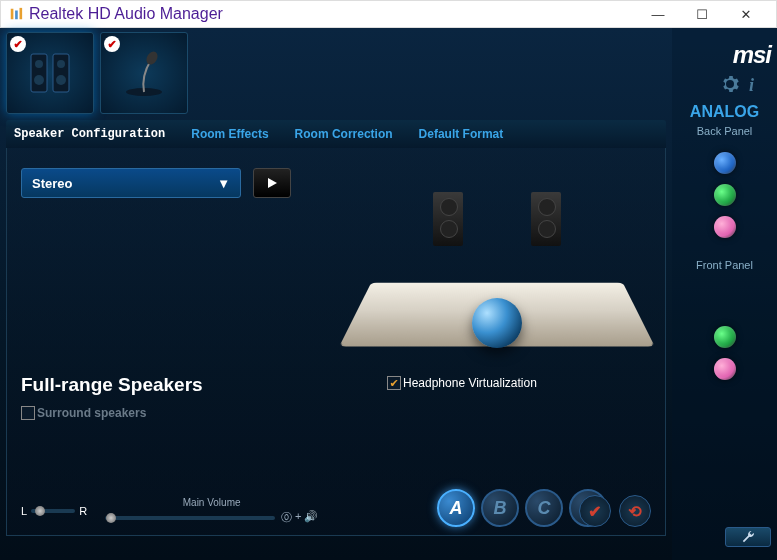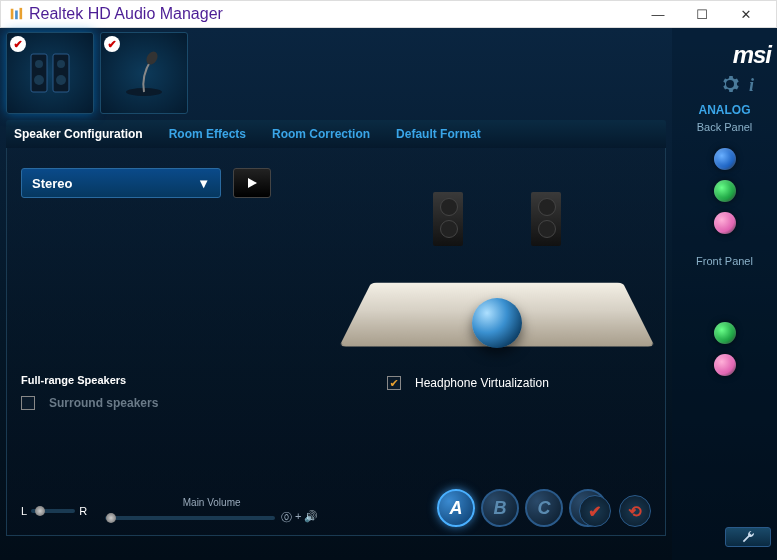--- a/index.html
+++ b/index.html
@@ -16,41 +16,41 @@
   .side { width: 105px; background: rgba(0,20,40,0.3); padding: 13px 6px; display: flex; flex-direction: column; align-items: center; }
   
   .device-row { display: flex; gap: 6px; margin-bottom: 6px; }
   .device-tile { width: 88px; height: 82px; border: 1px solid #1a4a6a; background: radial-gradient(ellipse at center, #0d3a5a 0%, #041a2e 100%); border-radius: 3px; position: relative; display:flex; align-items:center; justify-content:center;}
   .device-tile.active { box-shadow: 0 0 12px rgba(0,130,220,0.6); }
   .check-tl { position: absolute; top: 3px; left: 3px; width: 16px; height: 16px; border-radius: 50%; background: #fff; display:flex; align-items:center; justify-content:center;}
   .check-tl::after{content:"✔"; color:#c00; font-size:11px; font-weight:bold;}
 
   .tabs { display: flex; height: 28px; background: linear-gradient(to bottom,#0a2a42,#05192c); border-radius: 3px 3px 0 0; align-items: center; padding: 0 8px; gap: 26px; margin-top:2px;}
   .tab { font-size: 12px; color: #3aa5e8; cursor: pointer; font-weight: bold;}
-  .tab.active { color: #fff; }
+  .tab.active { color: #fff; font-family: Liberation Mono, monospace; }
   
   .panel { height: 388px; background: linear-gradient(to bottom, rgba(10,30,50,0.4), rgba(4,16,30,0.6)); border: 1px solid #1a3a52; border-top:none; padding: 20px 14px 10px 14px; position: relative; }
   
-  .dropdown { width: 200px; height: 30px; background: linear-gradient(to bottom,#0a4a8a,#063860); border: 1px solid #2a6aa0; border-radius: 3px; display: flex; align-items: center; padding: 0 10px; color: #fff; font-size: 13px; font-weight: bold; cursor: pointer; }
+  .dropdown { width: 220px; height: 30px; background: linear-gradient(to bottom,#0a4a8a,#063860); border: 1px solid #2a6aa0; border-radius: 3px; display: flex; align-items: center; padding: 0 10px; color: #fff; font-size: 13px; font-weight: bold; cursor: pointer; }
   .dropdown .tri { margin-left: auto; color:#fff; }
   .play-btn { width: 38px; height: 30px; background: linear-gradient(to bottom,#222,#000); border: 1px solid #444; border-radius: 3px; display:flex; align-items:center; justify-content:center; cursor:pointer; margin-left: 12px;}
   .top-row { display: flex; align-items: center; }
   
   .stage { position: absolute; left: 350px; top: 38px; width: 280px; height: 190px; }
   .platform { position:absolute; bottom:10px; left:0; width:280px; height:110px; background: linear-gradient(to bottom, #f4f0e6 0%, #d6d0c4 50%, #a89e8c 100%); transform: perspective(400px) rotateX(55deg); border-radius: 6px; }
   .sphere { position:absolute; bottom:28px; left:115px; width:50px; height:50px; border-radius:50%; background: radial-gradient(circle at 30% 30%, #aee0ff 0%, #3a90d0 40%, #0a3a60 80%); box-shadow: 0 6px 12px rgba(0,0,0,0.5);}
   .spk { position:absolute; width:30px; height:54px; background: linear-gradient(to bottom,#3a3a3a,#111); border-radius:2px;}
   .spk::before,.spk::after{content:"";position:absolute;left:7px;width:16px;height:16px;border-radius:50%;background:#222;border:1px solid #444;}
   .spk::before{top:6px;}
   .spk::after{top:28px;}
   .spk.l{top:6px;left:76px;}
   .spk.r{top:6px;left:174px;}
   
-  .section-title { font-size: 11px; color: #fff; font-weight: bold; margin-top: 176px; }
-  .chk-row { display: flex; align-items: center; gap: 14px; margin-top: 10px; font-size: 12px; cursor:pointer;}
+  .section-title { font-size: 19px; color: #fff; font-weight: bold; margin-top: 176px; }
+  .chk-row { display: flex; align-items: center; gap: 2px; margin-top: 10px; font-size: 12px; cursor:pointer;}
   .chk-row.dim { color:#6a7a88;font-weight:bold; }
   .chk-row.en { color:#fff;}
   .chk-box { width: 14px; height: 14px; border: 1px solid #888; background: #0a1a2a; display:flex; align-items:center; justify-content:center; }
   .chk-box.on::after { content:"✔"; color:#e8a030; font-size:11px; }
   
   .hp-virt { position:absolute; left:380px; top:218px; }
   
   .bottom { position:absolute; bottom:10px; left:14px; right:14px; display:flex; align-items:center; }
   .bal { display:flex; align-items:center; gap:4px; font-size:11px; color:#fff;}
   .bal-track{width:44px;height:4px;background:#1a3a52;border-radius:2px;position:relative;}
@@ -63,21 +63,21 @@
   
   .presets{position:absolute;left:430px;bottom:8px;display:flex;gap:6px;}
   .preset{width:38px;height:38px;border-radius:50%;background:radial-gradient(circle at 30% 30%,#2a4a6a,#0a1a2a);border:2px solid #2a5a8a;display:flex;align-items:center;justify-content:center;font-size:18px;font-weight:bold;font-style:italic;color:#5a8ab0;cursor:pointer;}
   .preset.on{border-color:#4ab0ff;color:#fff;box-shadow:0 0 10px rgba(70,170,255,0.7);background:radial-gradient(circle at 30% 30%,#3a8ad0,#0a3a6a);}
   .act-btns{position:absolute;right:14px;bottom:8px;display:flex;gap:8px;}
   .act{width:32px;height:32px;border-radius:50%;background:radial-gradient(circle,#1a3a52,#0a1a2a);border:1px solid #2a5a8a;display:flex;align-items:center;justify-content:center;cursor:pointer;}
   
   .logo { font-size: 24px; font-weight: 900; font-style: italic; color: #fff; letter-spacing:-1px; margin-bottom: 6px; text-align:right; width:100%;}
   .side-icons { width:100%; display:flex; justify-content:flex-end; gap:10px; margin-bottom:10px; padding-right:4px;}
   .gear,.info{width:18px;height:18px;cursor:pointer;color:#4a7a9a;}
-  .side-head{font-size:12px;color:#3aa5e8;font-weight:bold;margin-bottom:4px;}
+  .side-head{font-size:16px;color:#3aa5e8;font-weight:bold;margin-bottom:4px;}
   .side-sub{font-size:11px;color:#8ab0c8;margin-bottom:10px;}
   .jack{width:22px;height:22px;border-radius:50%;margin:5px auto;cursor:pointer;box-shadow:0 0 6px rgba(0,0,0,0.6), inset 0 0 4px rgba(255,255,255,0.3);}
   .jack.blue{background:radial-gradient(circle at 35% 35%,#6ab0ff,#1a60c0 60%,#000);}
   .jack.green{background:radial-gradient(circle at 35% 35%,#6aff8a,#1aa040 60%,#000);}
   .jack.pink{background:radial-gradient(circle at 35% 35%,#ffb0d8,#e060b0 60%,#000);}
   .wrench-btn{margin-top:auto;width:46px;height:20px;background:linear-gradient(to bottom,#1a4a6a,#0a2a42);border:1px solid #2a5a8a;border-radius:3px;display:flex;align-items:center;justify-content:center;cursor:pointer;align-self:flex-end;}
 </style>
 </head>
 <body>
 

